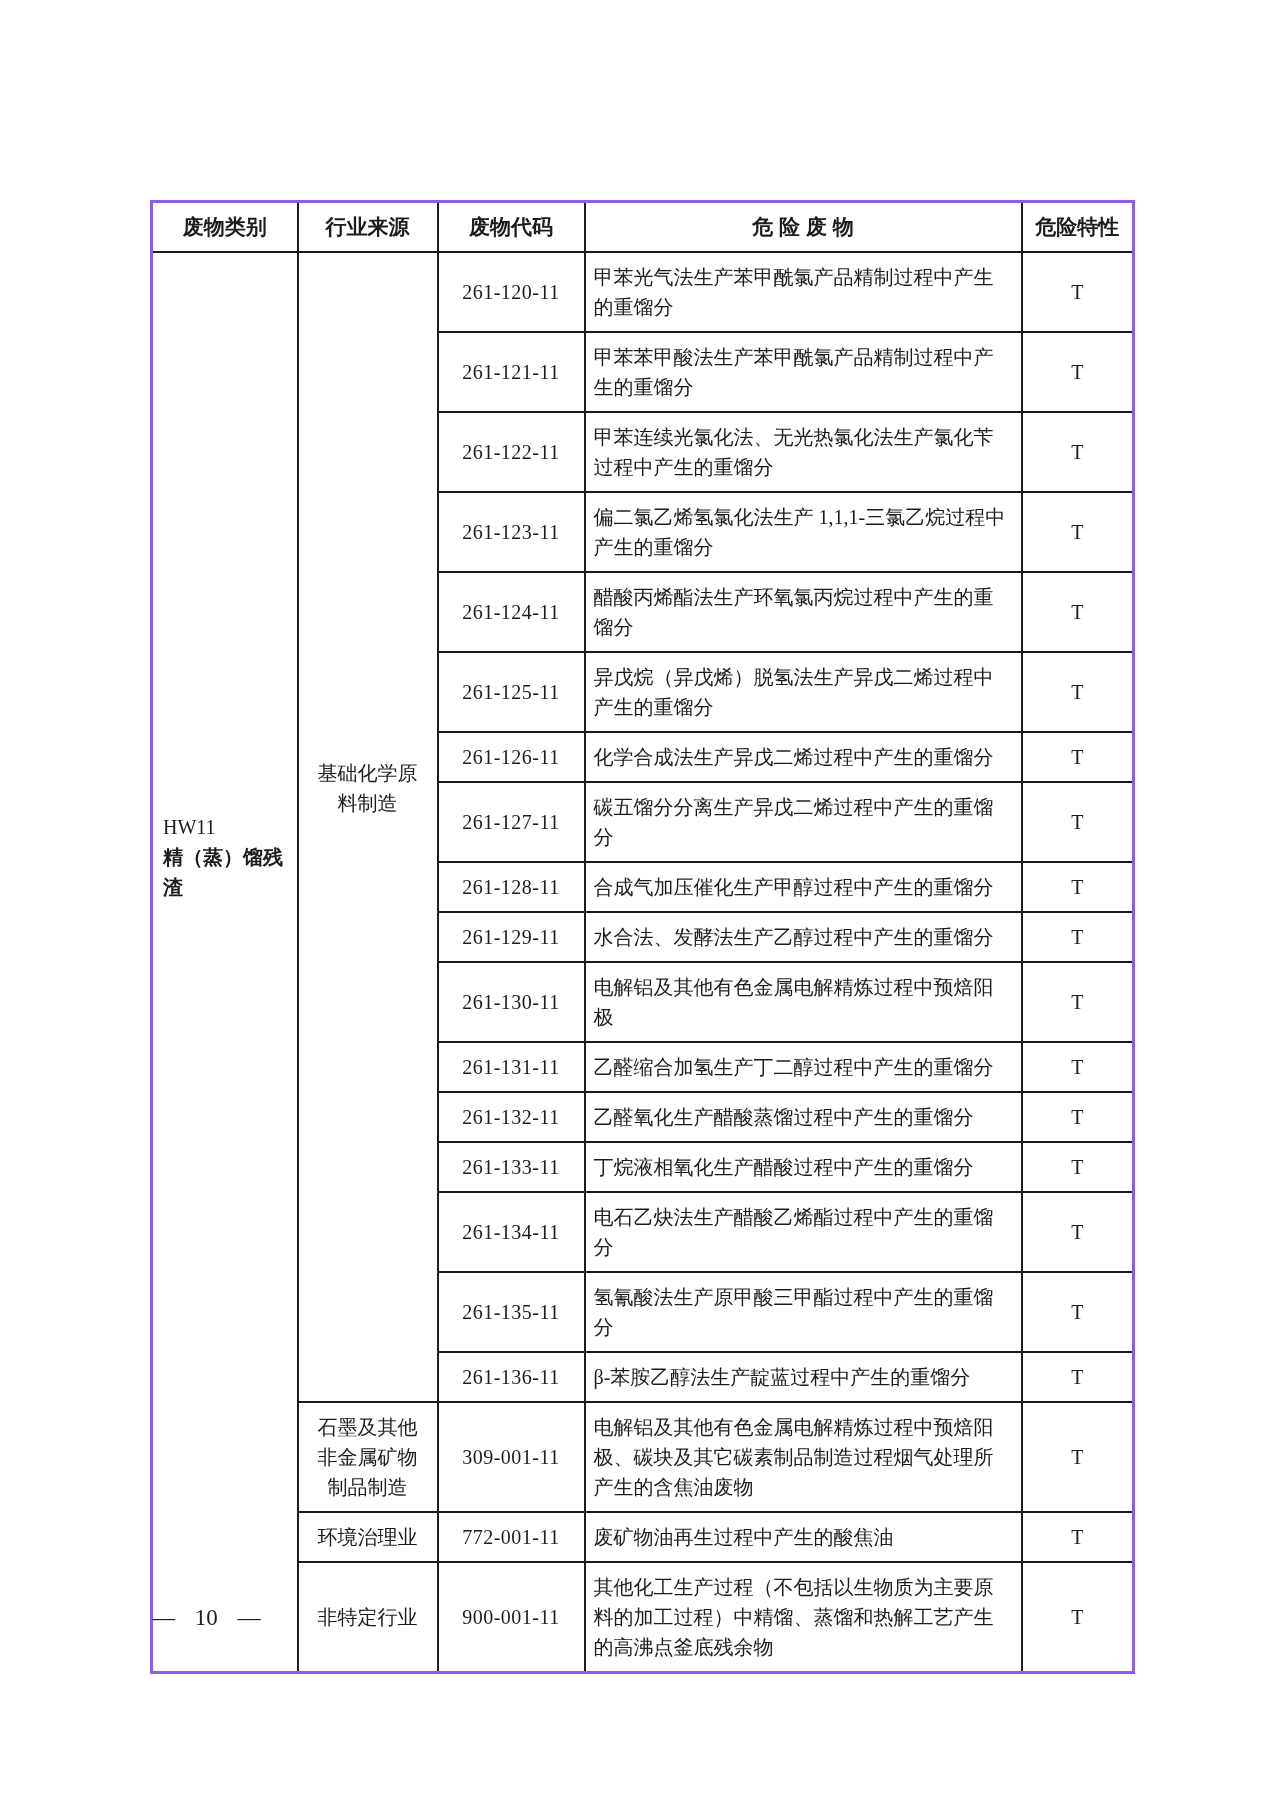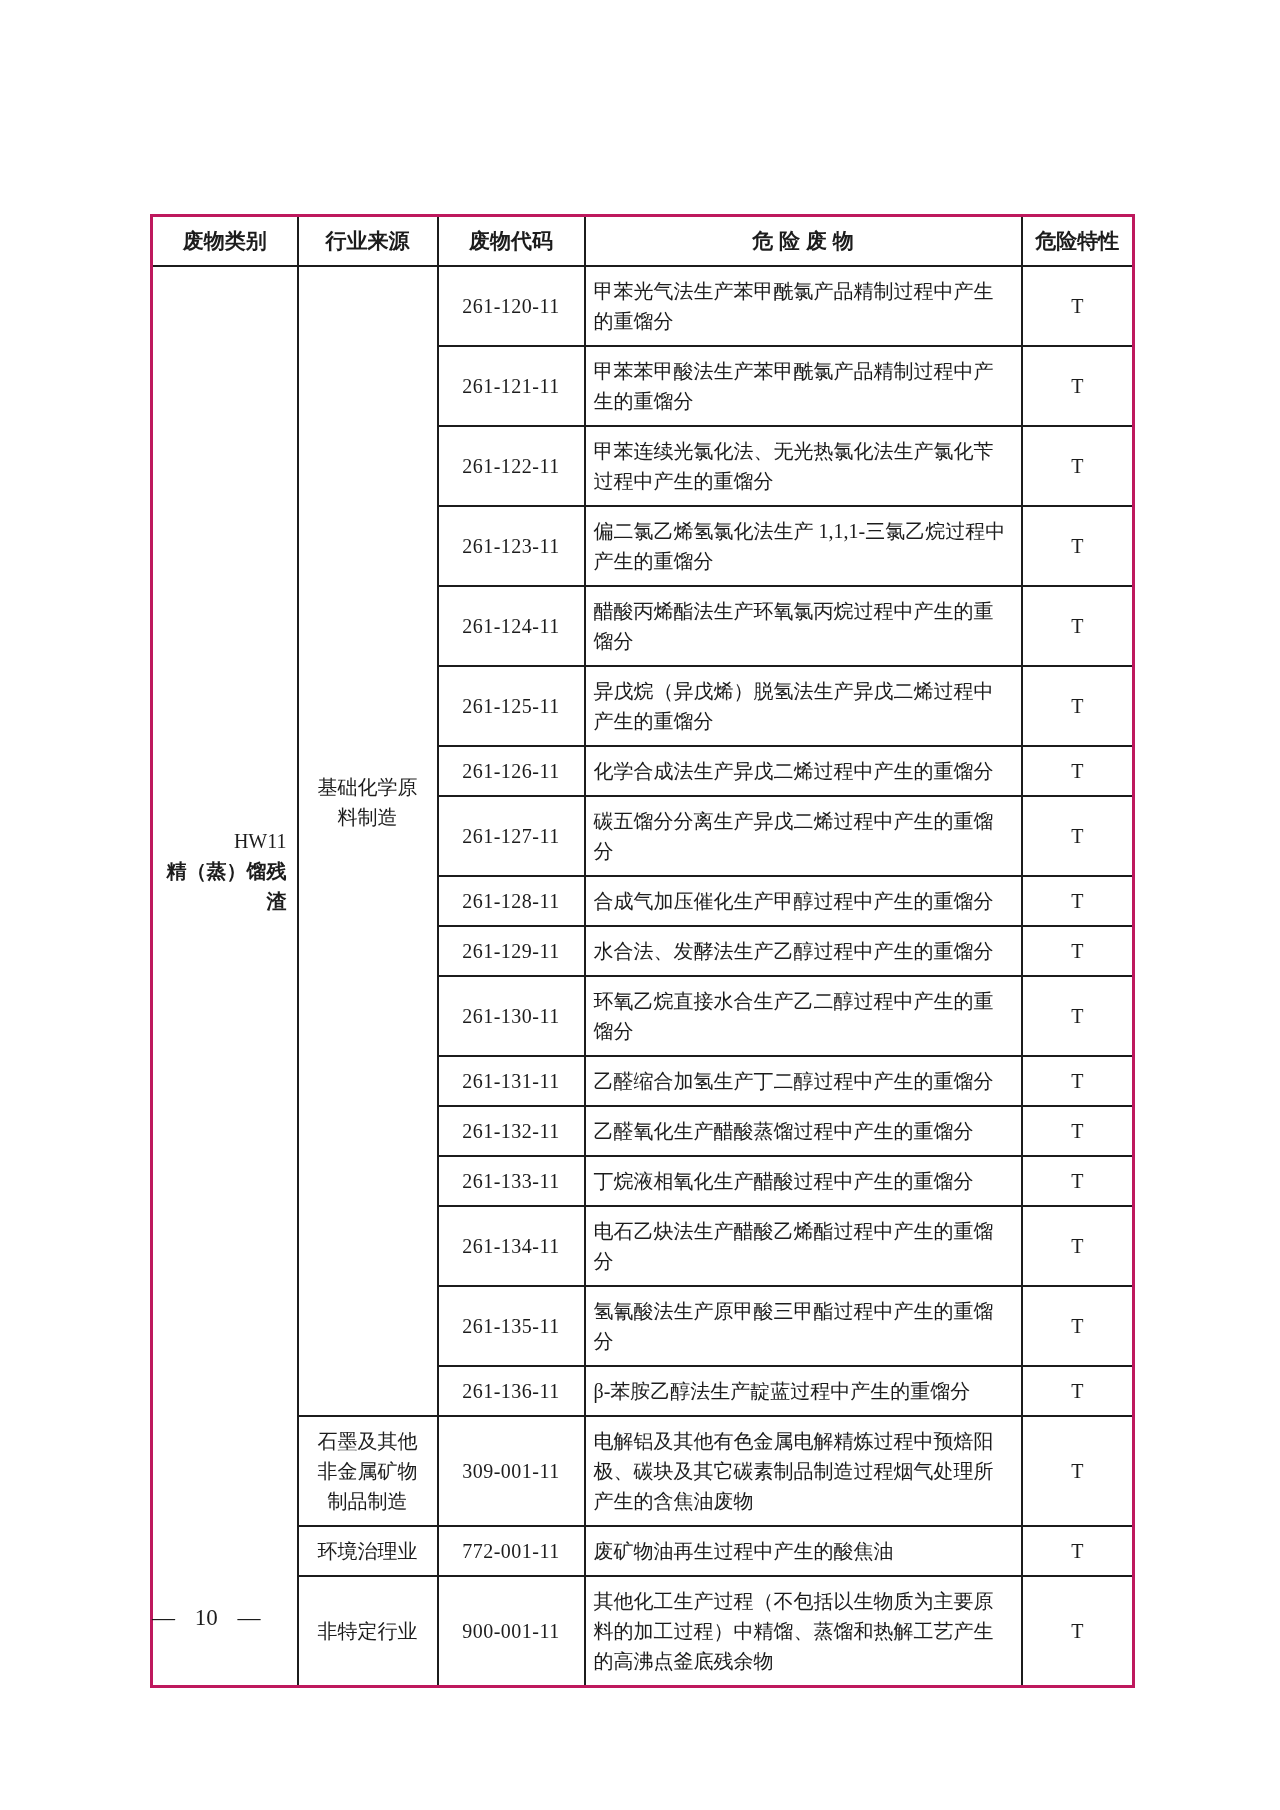--- a/index.html
+++ b/index.html
@@ -7,44 +7,44 @@
     width: 1280px;
     height: 1810px;
     background: #ffffff;
     position: relative;
     font-family: "Liberation Serif", "DejaVu Serif", serif;
     color: #1c1c1c;
   }
   .doc-table {
     position: absolute;
     left: 150px;
-    top: 214px;
+    top: 200px;
     width: 982px;
     border-collapse: collapse;
     table-layout: fixed;
-    border: 3px solid #be185d;
+    border: 3px solid #8b5cf6;
   }
   .doc-table th, .doc-table td {
     border: 2px solid #1c1c1c;
     vertical-align: middle;
     font-size: 20px;
     line-height: 30px;
     color: #1c1c1c;
     overflow: hidden;
   }
   .doc-table th {
     font-family: "Liberation Sans", "DejaVu Sans", sans-serif;
     font-weight: bold;
     height: 48px;
     text-align: center;
     padding: 0 2px;
     font-size: 21px;
   }
   td.cell-category {
-    text-align: right;
+    text-align: left;
     padding: 9px 10px 219px 10px; 
   }
   td.cell-industry {
     text-align: center;
     padding: 9px 15px;
   }
   td.cell-industry.nudge-up { padding-bottom: 87px; margin-top: 17px; }
   td.cell-code {
     text-align: center;
     padding: 9px 4px;
@@ -142,21 +142,21 @@
         <td class="cell-desc">合成气加压催化生产甲醇过程中产生的重馏分</td>
         <td class="cell-hazard">T</td>
       </tr>
       <tr>
         <td class="cell-code">261-129-11</td>
         <td class="cell-desc">水合法、发酵法生产乙醇过程中产生的重馏分</td>
         <td class="cell-hazard">T</td>
       </tr>
       <tr>
         <td class="cell-code">261-130-11</td>
-        <td class="cell-desc">环氧乙烷直接水合生产乙二醇过程中产生的重馏分</td>
+        <td class="cell-desc">电解铝及其他有色金属电解精炼过程中预焙阳极</td>
         <td class="cell-hazard">T</td>
       </tr>
       <tr>
         <td class="cell-code">261-131-11</td>
         <td class="cell-desc">乙醛缩合加氢生产丁二醇过程中产生的重馏分</td>
         <td class="cell-hazard">T</td>
       </tr>
       <tr>
         <td class="cell-code">261-132-11</td>
         <td class="cell-desc">乙醛氧化生产醋酸蒸馏过程中产生的重馏分</td>

